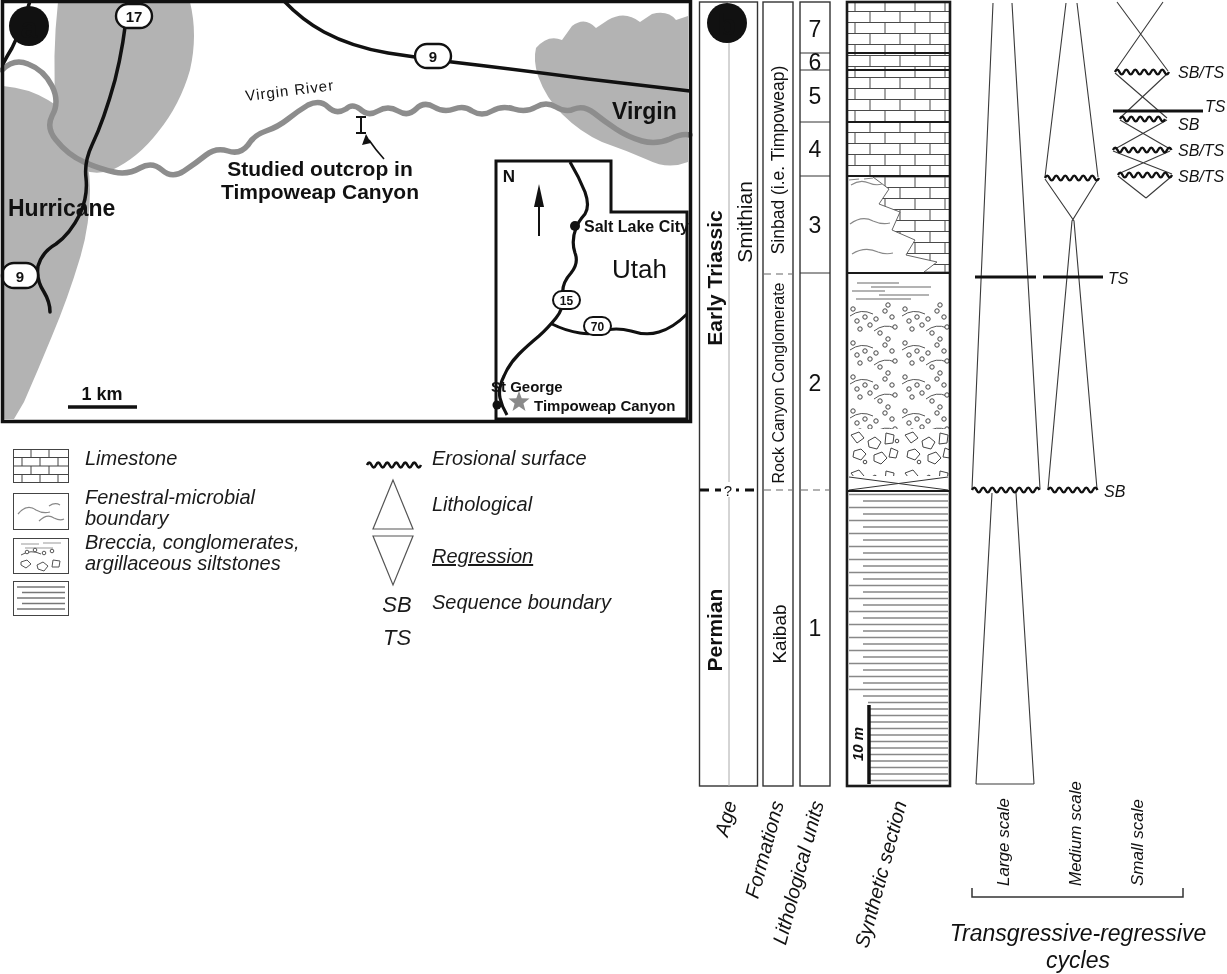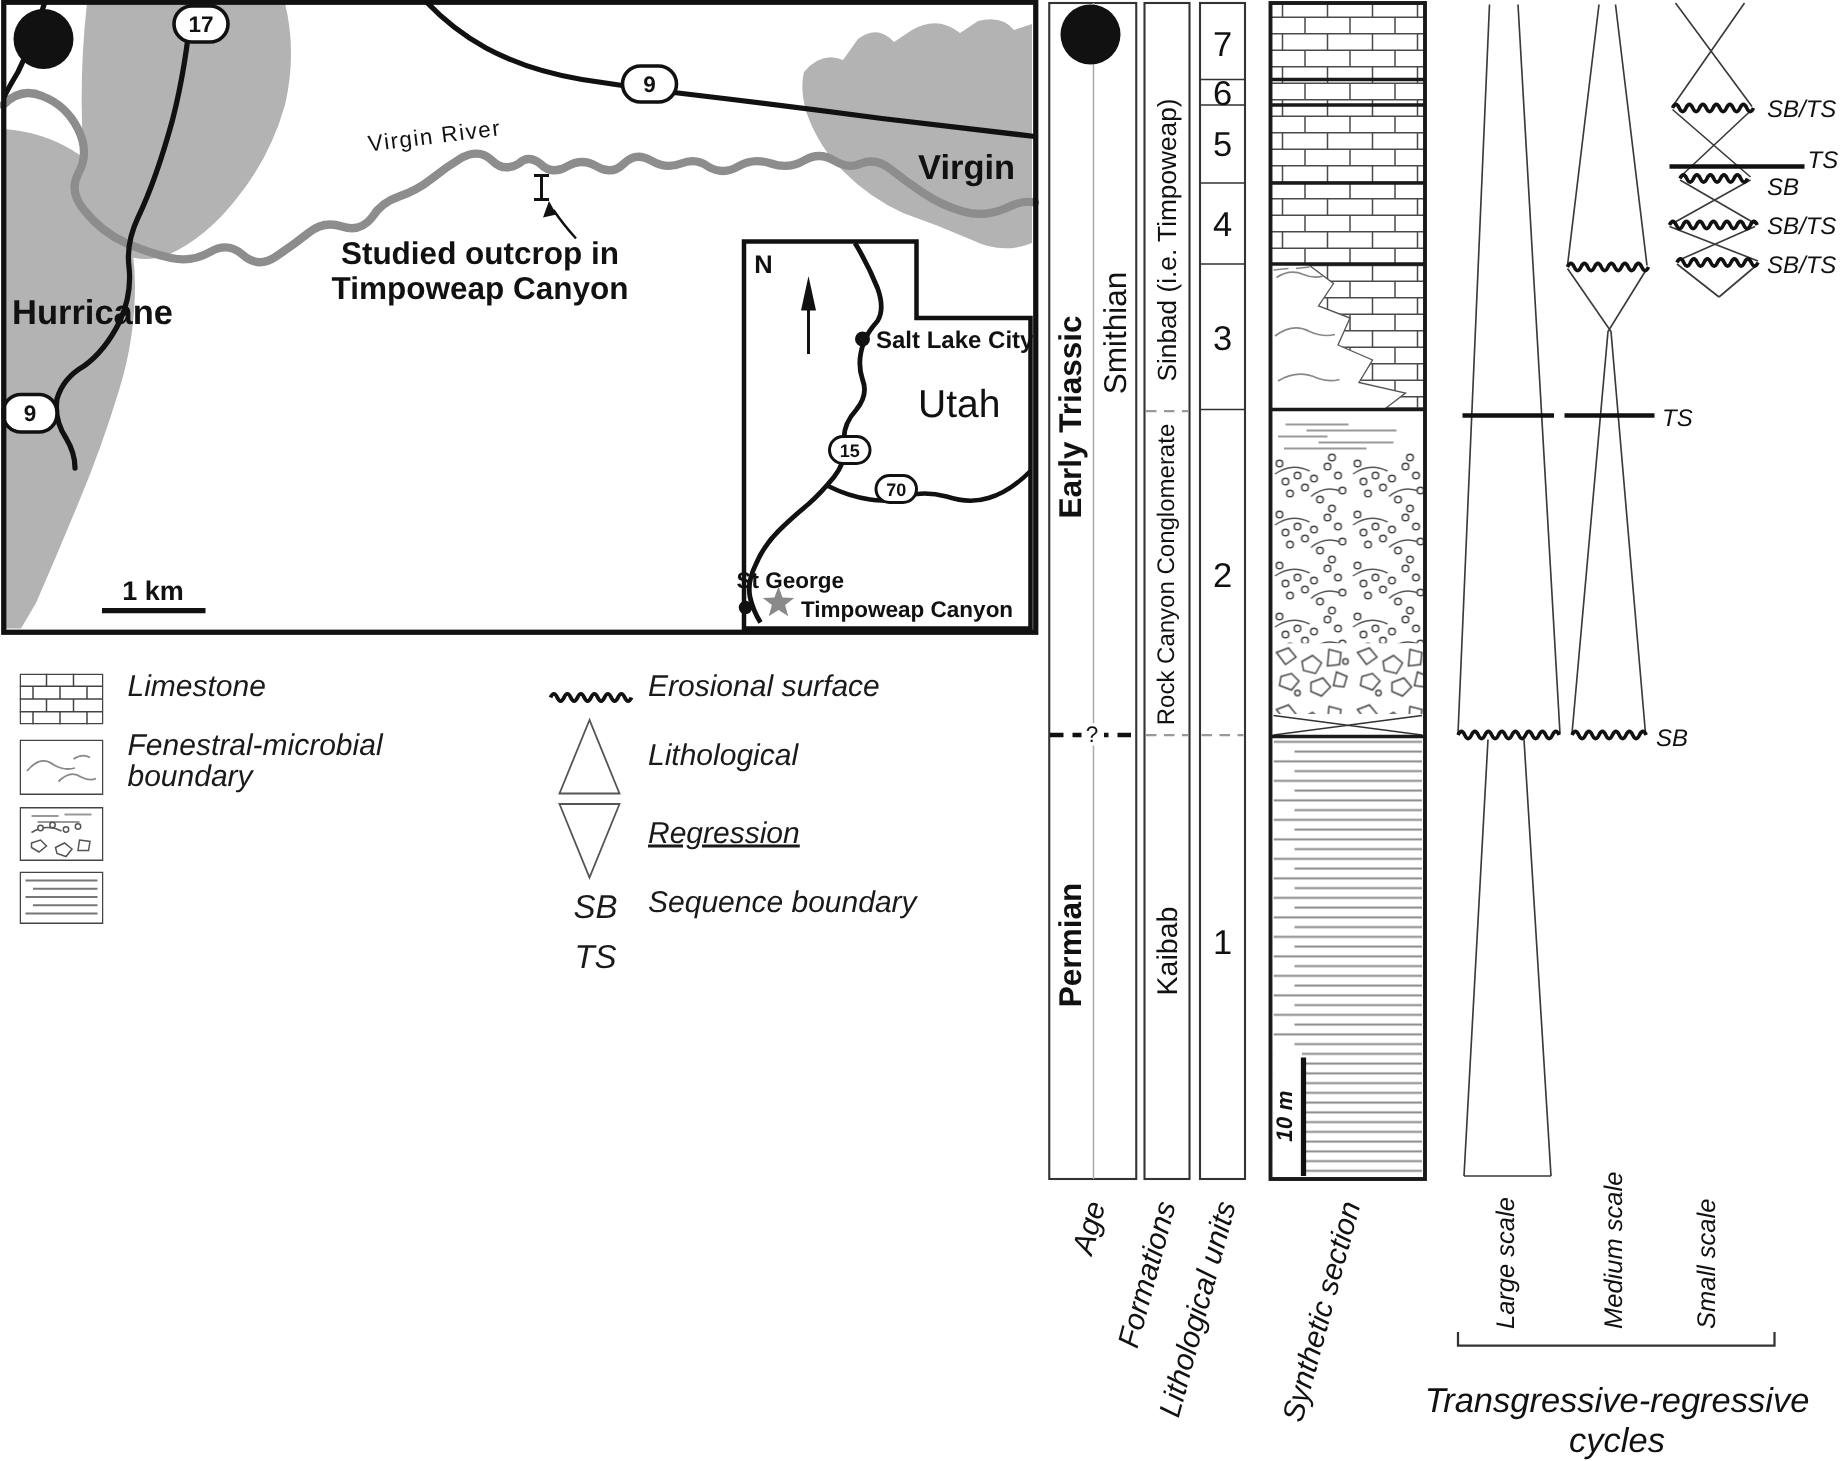--- a/index.html
+++ b/index.html
@@ -116,20 +116,21 @@
     <path d="M8,6 H26 M30,5 H48 M12,10 H40" stroke="#999" stroke-width="1.2"></path>
     <path d="M8,17 q10,-6 20,-1" stroke="#555" fill="none" stroke-width="1"></path>
     <g stroke="#555" fill="#fff" stroke-width="1">
       <circle cx="14" cy="14" r="1.8"></circle>
           <circle cx="22" cy="12" r="1.8"></circle>
           <circle cx="31" cy="15" r="1.8"></circle>
           <circle cx="39" cy="13" r="1.8"></circle>
       <path d="M8,24 l6,-2 l4,4 l-5,4 l-5,-3 z M24,27 l6,-3 l5,4 l-4,5 l-6,-2 z M40,22 l7,1 l-1,6 l-7,0 z"></path>
     </g>
   </svg>
+  <div class="llab" style="left:85px;top:532px;width:285px;">Breccia, conglomerates, argillaceous siltstones</div>
 
   <svg class="lrow" style="left:13px;top:581px;" width="56" height="35">
     <rect x="0.5" y="0.5" width="55" height="34" fill="#fff" stroke="#444"></rect>
     <path d="M4,6 H52 M9,11.5 H52 M4,17 H52 M9,22.5 H52 M4,28 H52" stroke="#777" stroke-width="1.3"></path>
   </svg>
 
   <svg class="lrow" style="left:364px;top:456px;" width="62" height="18">
     <path fill="none" stroke="#111" stroke-width="2.6" d="M3 9 q2.25 -4.8 4.5 0 q2.25 4.8 4.5 0 q2.25 -4.8 4.5 0 q2.25 4.8 4.5 0 q2.25 -4.8 4.5 0 q2.25 4.8 4.5 0 q2.25 -4.8 4.5 0 q2.25 4.8 4.5 0 q2.25 -4.8 4.5 0 q2.25 4.8 4.5 0 q2.25 -4.8 4.5 0 q2.25 4.8 4.5 0"></path>
   </svg>
   <div class="llab" style="left:432px;top:448px;width:260px;">Erosional surface</div>

